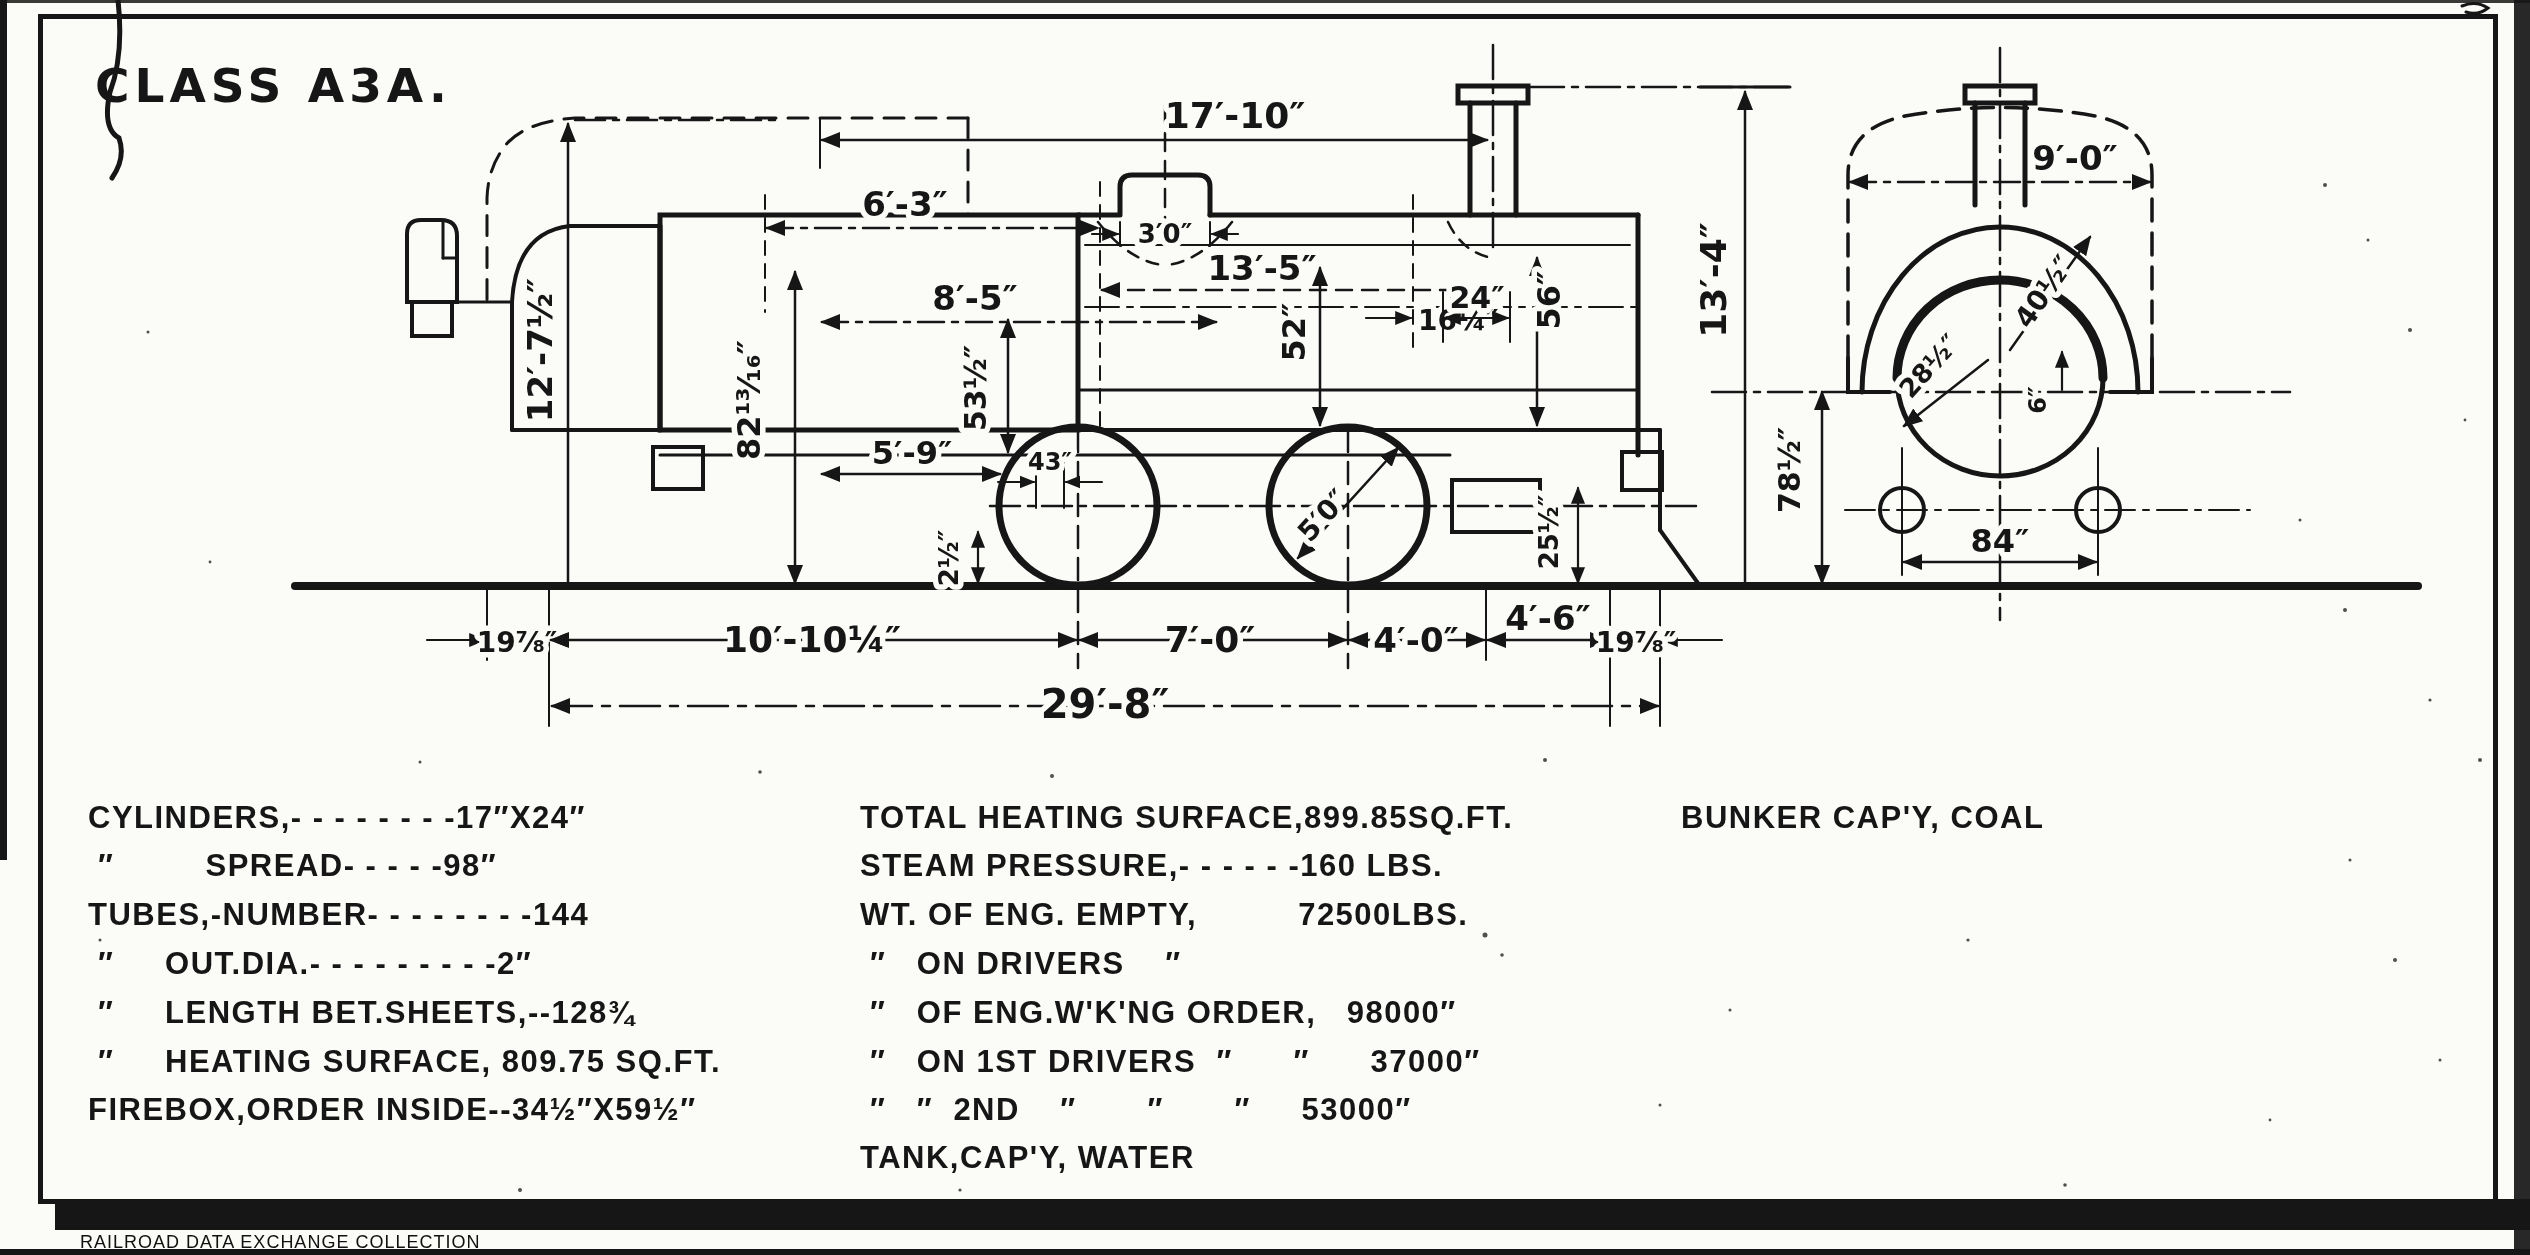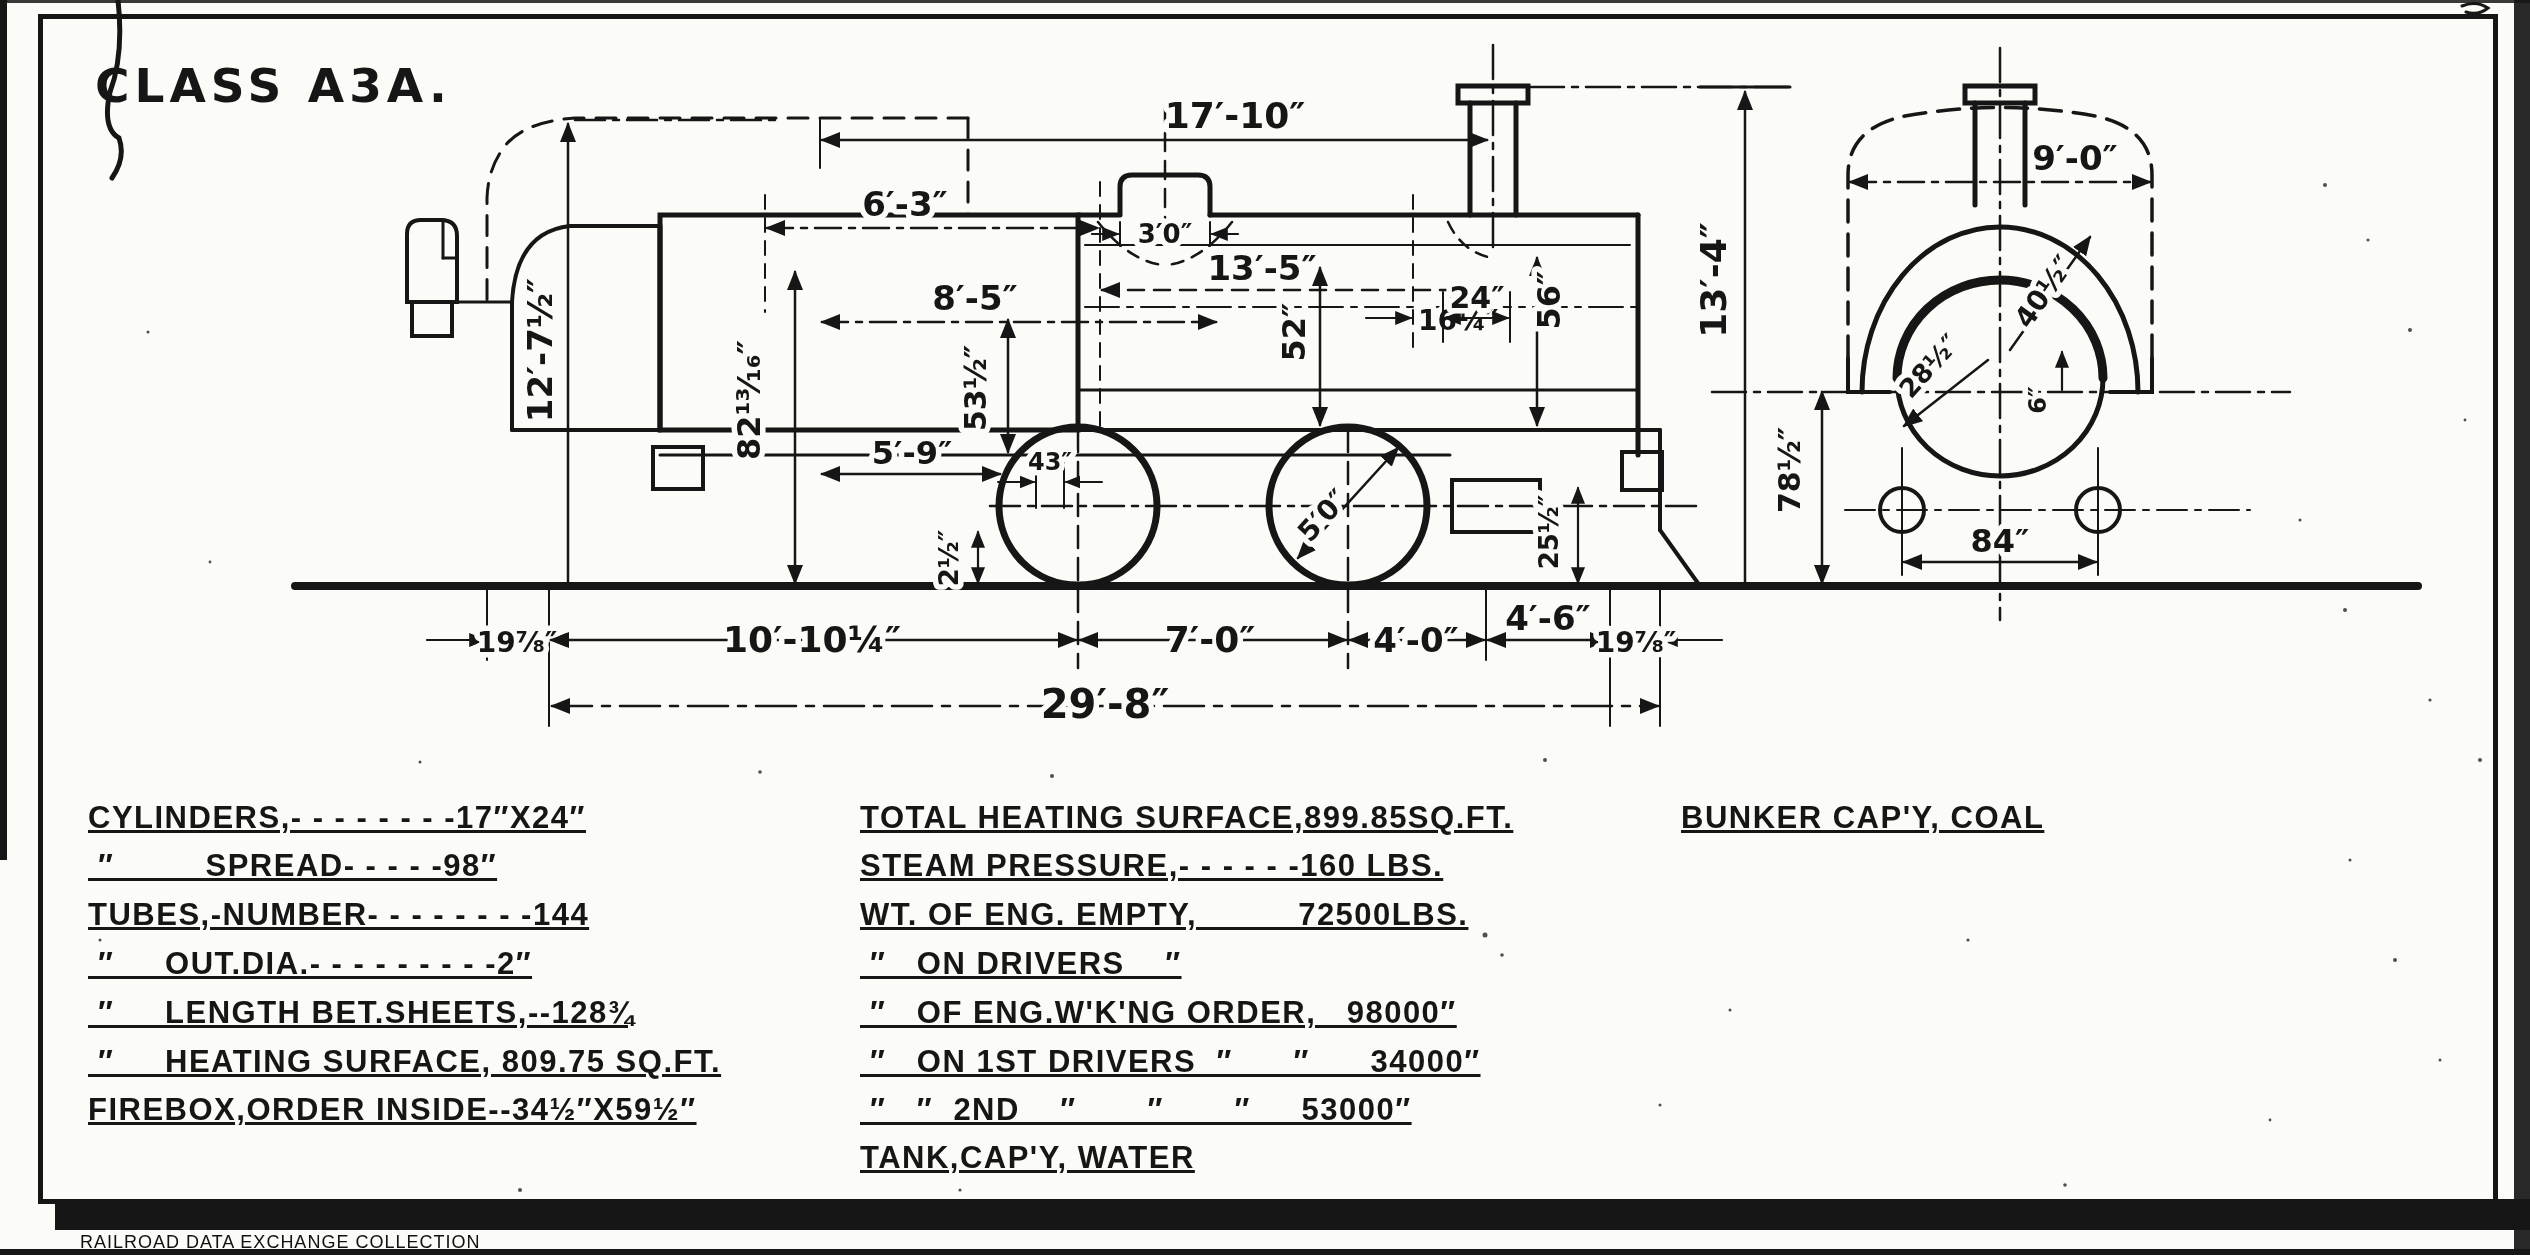--- a/index.html
+++ b/index.html
@@ -7,21 +7,21 @@
         font-family:"Liberation Sans",sans-serif;}
   .frame{position:absolute;left:38px;top:14px;width:2450px;height:1180px;
          border:5px solid #161616;}
   svg{position:absolute;left:0;top:0;}
   svg text{font-family:"DejaVu Sans",sans-serif;font-weight:bold;fill:#161616;}
   .halo{paint-order:stroke;stroke:#fbfbf8;stroke-width:11px;stroke-linejoin:round;}
   .ln{stroke:#161616;fill:none;stroke-linecap:round;}
   .specs{position:absolute;left:0;top:0;width:2530px;height:1255px;}
   .srow{position:absolute;left:0;width:2530px;height:44px;}
   .srow span{position:absolute;white-space:pre;font-weight:bold;font-size:31px;
-             letter-spacing:1.5px;color:#161616;font-family:"Liberation Sans",sans-serif;text-decoration:underline;}
+             letter-spacing:1.5px;color:#161616;font-family:"Liberation Sans",sans-serif;}
   .c1{left:88px;} .c2{left:860px;} .c3{left:1681px;}
   .edge{position:absolute;background:#161616;}
   .footer-text{position:absolute;left:80px;top:1232px;font-size:18px;letter-spacing:1px;
                color:#111;font-family:"Liberation Sans",sans-serif;white-space:pre;}
 </style>
 </head>
 <body>
 
 <div class="page">
 
@@ -284,21 +284,21 @@
     <div class="srow" style="top:946px">
       <span class="c1"> ″     OUT.DIA.- - - - - - - - -2″</span>
       <span class="c2"> ″   ON DRIVERS    ″</span>
     </div>
     <div class="srow" style="top:995px">
       <span class="c1"> ″     LENGTH BET.SHEETS,--128¾</span>
       <span class="c2"> ″   OF ENG.W'K'NG ORDER,   98000″</span>
     </div>
     <div class="srow" style="top:1044px">
       <span class="c1"> ″     HEATING SURFACE, 809.75 SQ.FT.</span>
-      <span class="c2"> ″   ON 1ST DRIVERS  ″      ″      34000″</span>
+      <span class="c2"> ″   ON 1ST DRIVERS  ″      ″      37000″</span>
     </div>
     <div class="srow" style="top:1092px">
       <span class="c1">FIREBOX,ORDER INSIDE--34½″X59½″</span>
       <span class="c2"> ″   ″  2ND    ″       ″       ″     53000″</span>
     </div>
     <div class="srow" style="top:1140px">
       <span class="c2">TANK,CAP'Y, WATER</span>
     </div>
   </div>
 

